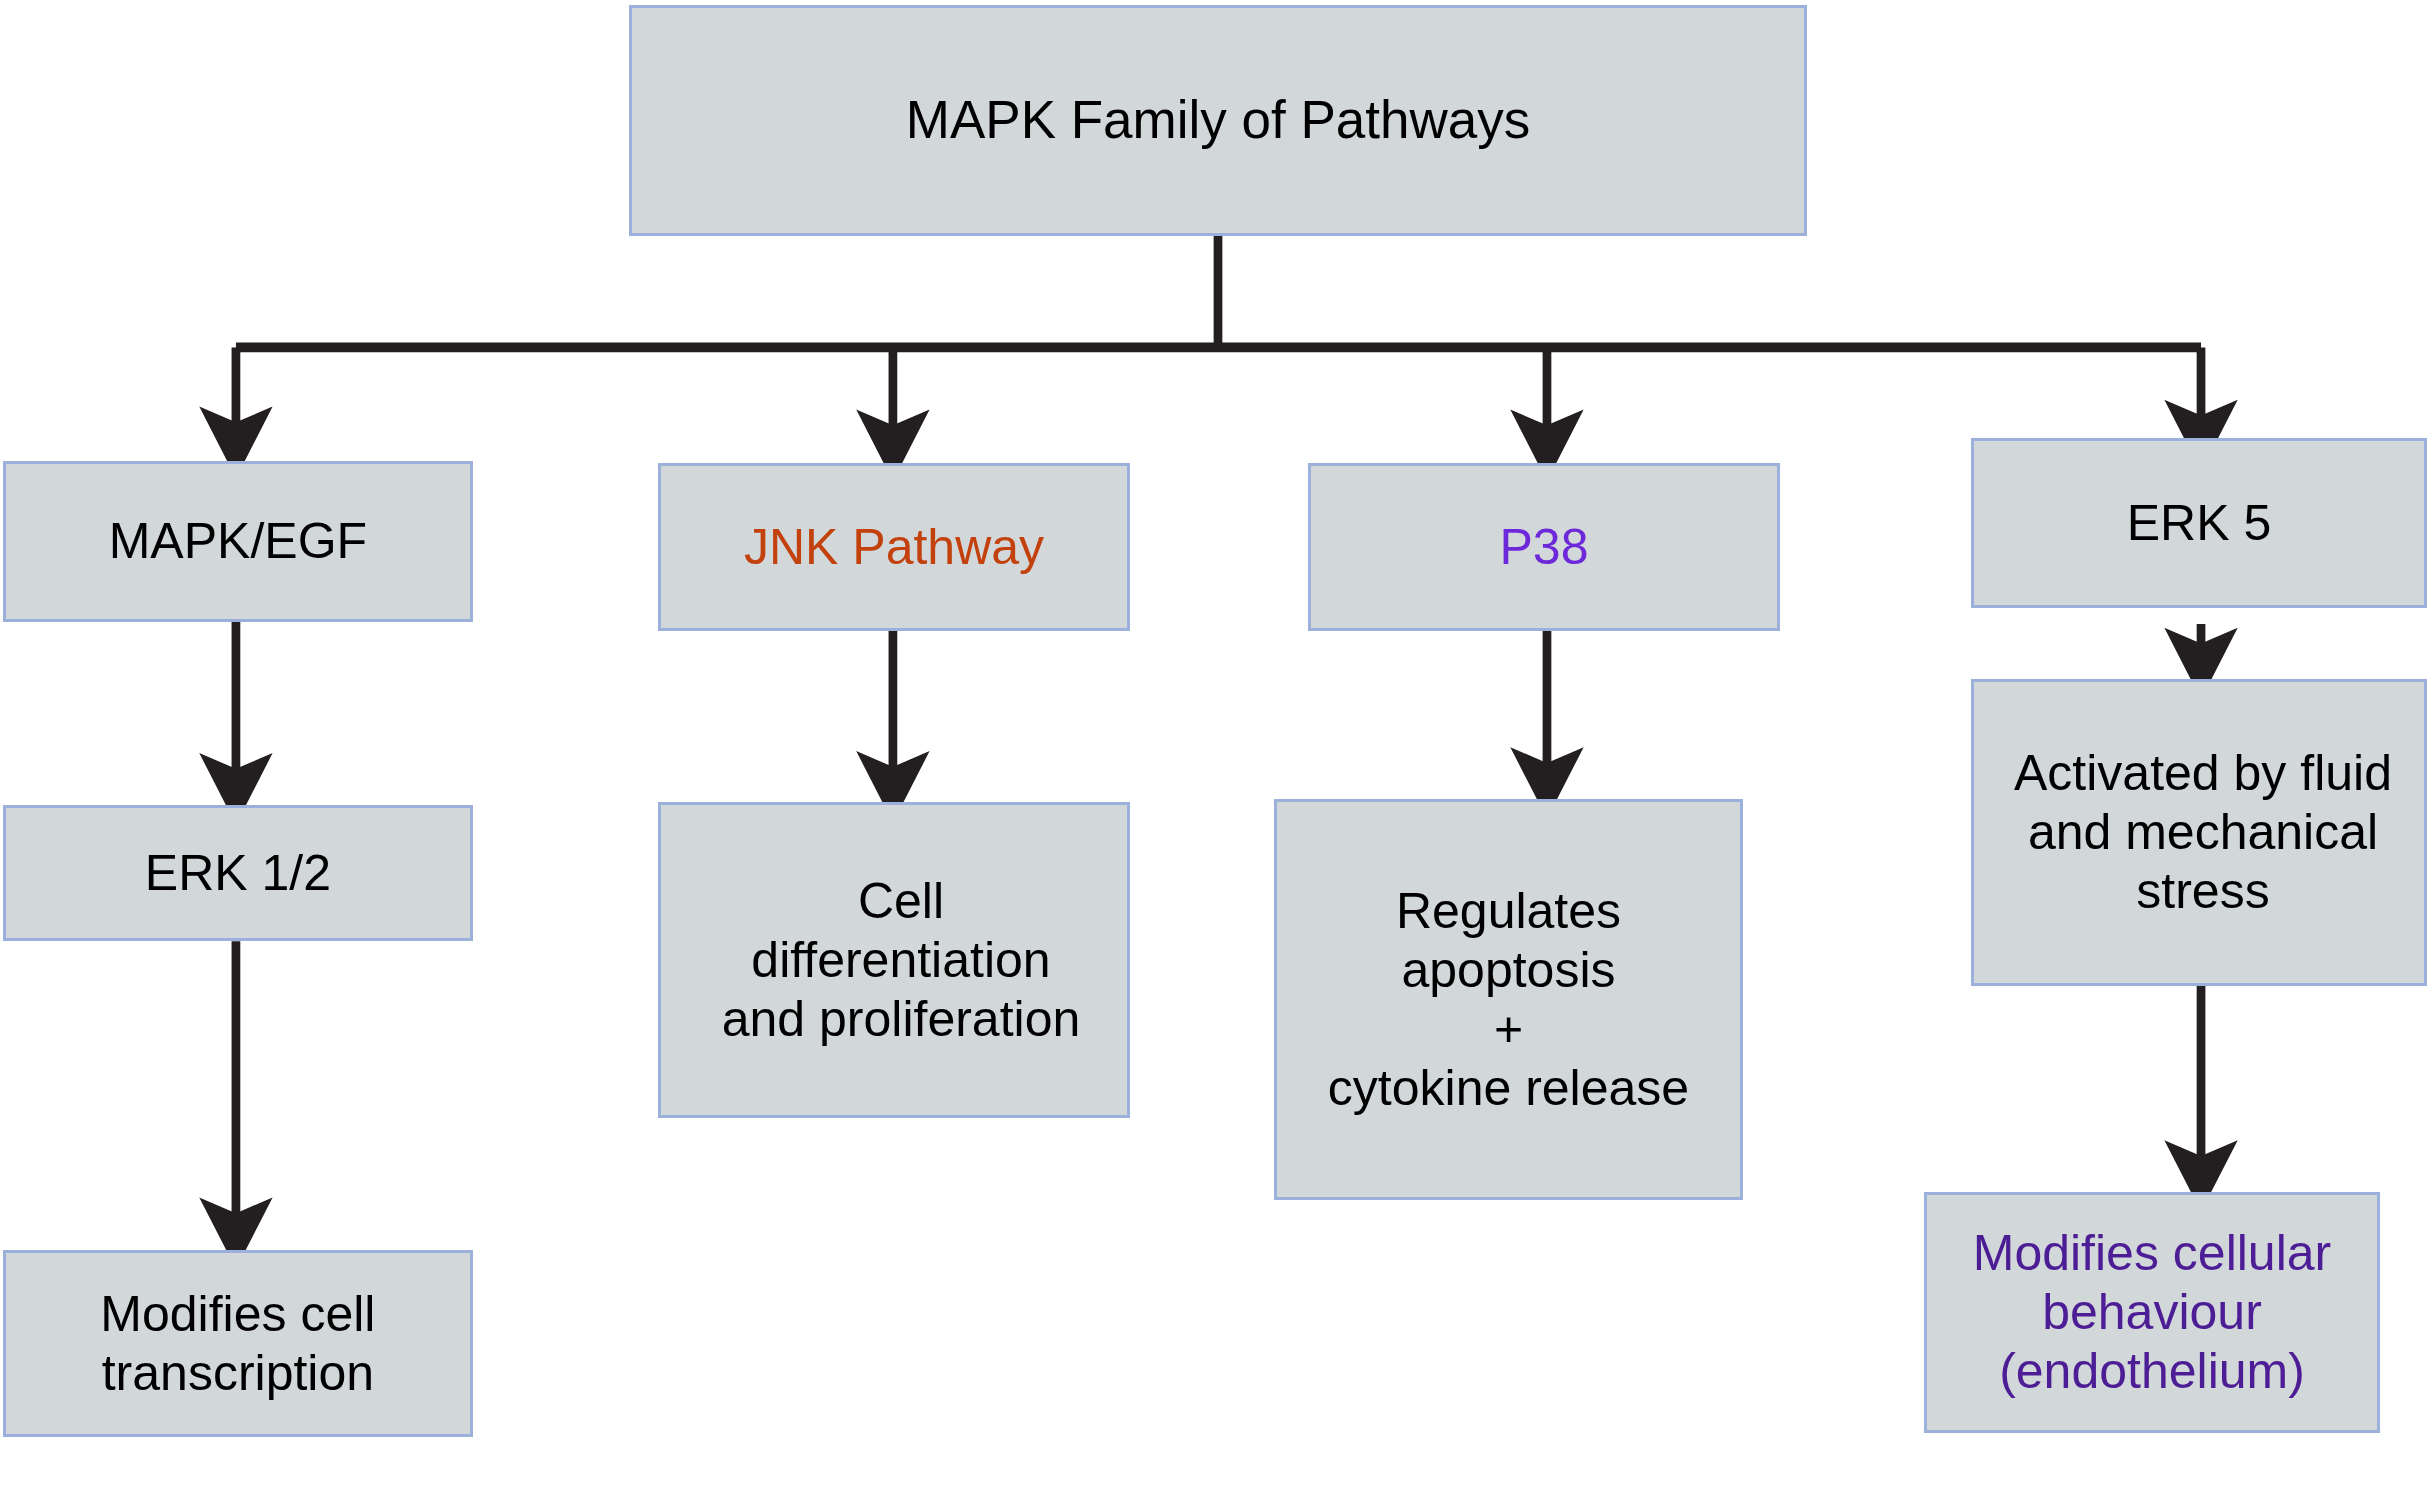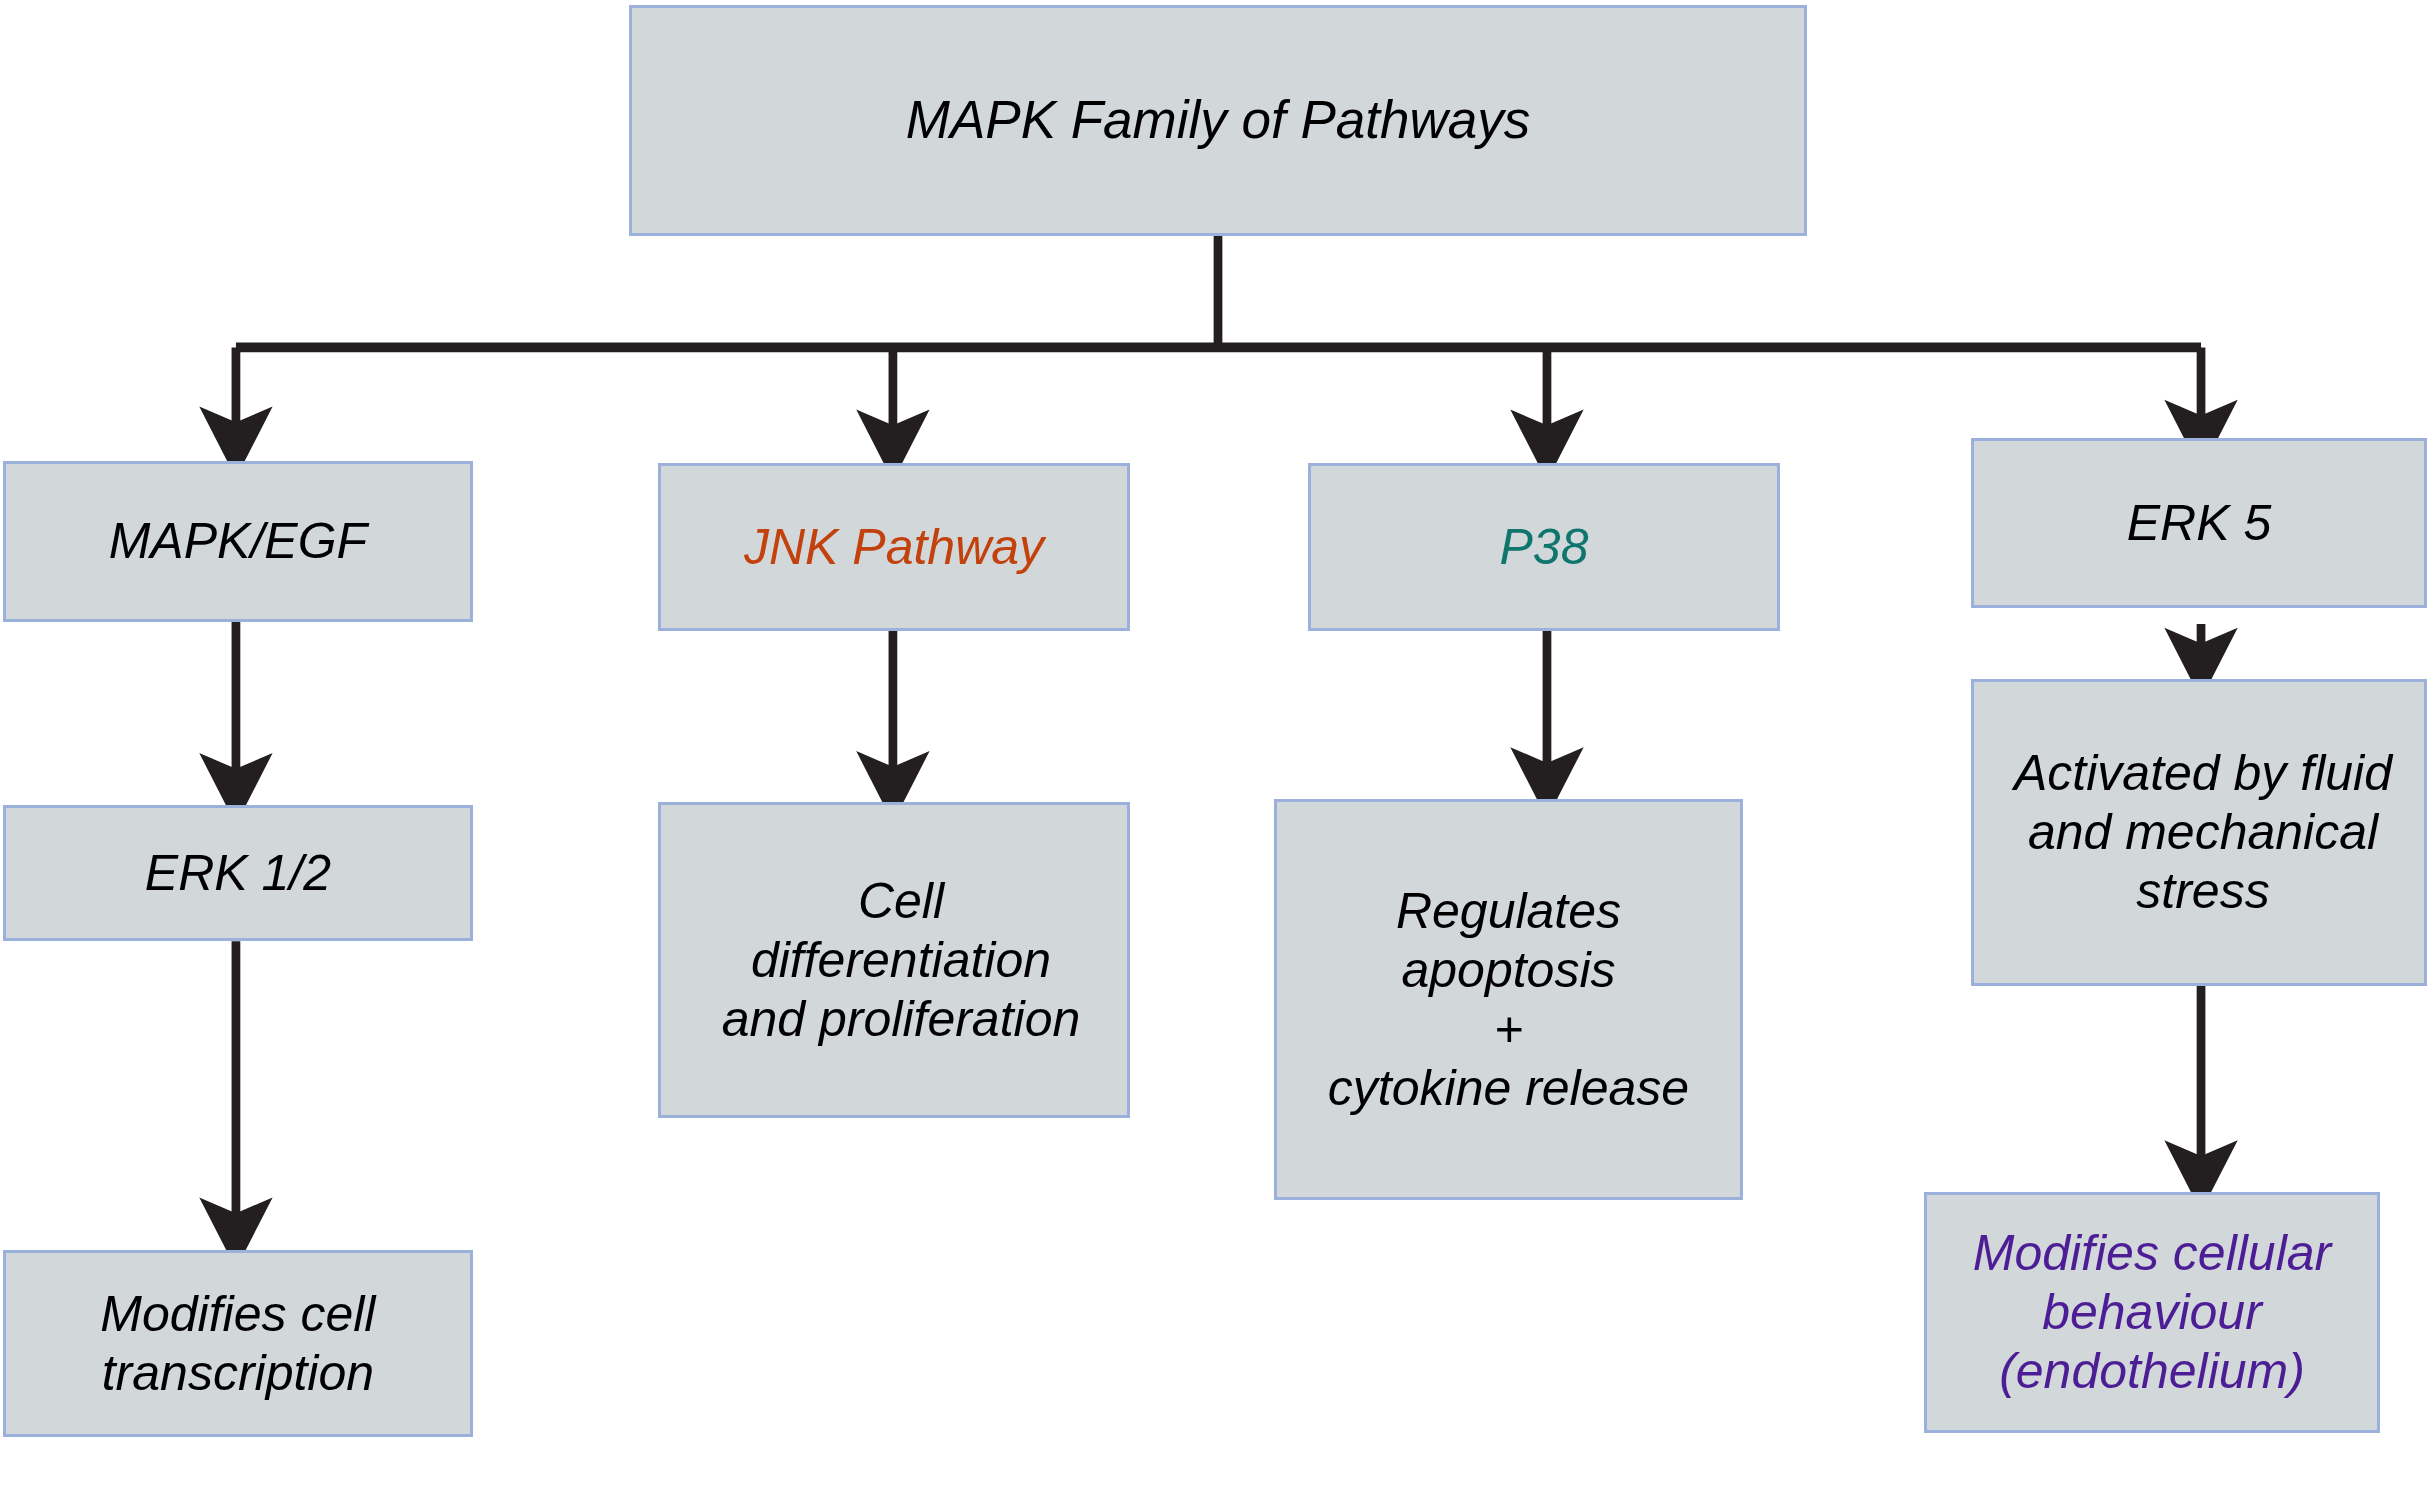--- a/index.html
+++ b/index.html
@@ -37,21 +37,20 @@
     line-height: 1.18;
     white-space: pre-line;
     z-index: 2;
   }
   .node-label {
     display: block;
     width: 100%;
     padding: 0 9.7px;
     box-sizing: border-box;
     white-space: pre-line;
-    font-style: italic;
   }
   .t-title   { font-size: 53px; }
   .t-node    { font-size: 50px; }
   .t-leaf    { font-size: 50px; }
 </style>
 </head>
 <body>
 
 <div id="canvas">
 
@@ -79,21 +78,21 @@
     <path d="M 1594 650 L 1594 806" stroke="#231f20" stroke-width="9" fill="none" marker-end="url(#arrowhead)"></path>
 
     <path d="M 2268 643 L 2268 683" stroke="#231f20" stroke-width="9" fill="none" marker-end="url(#arrowhead)"></path>
     <path d="M 2268 1016 L 2268 1211" stroke="#231f20" stroke-width="9" fill="none" marker-end="url(#arrowhead)"></path>
   </svg>
 
   <div id="nodes">
       <div class="node t-title" style="left: 629px; top: 4.9px; width: 1178px; height: 231px; background: rgb(210, 215, 218); border-color: rgb(156, 176, 220); color: rgb(0, 0, 0);"><span class="node-label">MAPK Family of Pathways</span></div>
       <div class="node t-node" style="left: 2.9px; top: 461px; width: 470px; height: 161px; background: rgb(210, 215, 218); border-color: rgb(156, 176, 220); color: rgb(0, 0, 0);"><span class="node-label">MAPK/EGF</span></div>
       <div class="node t-node" style="left: 658px; top: 463px; width: 472px; height: 168px; background: rgb(210, 215, 218); border-color: rgb(156, 176, 220); color: #c2410c;"><span class="node-label">JNK Pathway</span></div>
-      <div class="node t-node" style="left: 1308px; top: 463px; width: 472px; height: 168px; background: rgb(210, 215, 218); border-color: rgb(156, 176, 220); color: #0f766e;"><span class="node-label">P38</span></div>
+      <div class="node t-node" style="left: 1308px; top: 463px; width: 472px; height: 168px; background: rgb(210, 215, 218); border-color: rgb(156, 176, 220); color: #6d28d9;"><span class="node-label">P38</span></div>
       <div class="node t-node" style="left: 1971px; top: 438px; width: 456px; height: 170px; background: rgb(210, 215, 218); border-color: rgb(156, 176, 220); color: rgb(0, 0, 0);"><span class="node-label">ERK 5</span></div>
       <div class="node t-node" style="left: 2.9px; top: 805px; width: 470px; height: 136px; background: rgb(210, 215, 218); border-color: rgb(156, 176, 220); color: rgb(0, 0, 0);"><span class="node-label">ERK 1/2</span></div>
       <div class="node t-leaf" style="left: 658px; top: 802px; width: 472px; height: 316px; background: rgb(210, 215, 218); border-color: rgb(156, 176, 220); color: rgb(0, 0, 0); padding-left: 14px;"><span class="node-label">Cell
 differentiation
 and proliferation</span></div>
       <div class="node t-leaf" style="left: 1274px; top: 799px; width: 469px; height: 401px; background: rgb(210, 215, 218); border-color: rgb(156, 176, 220); color: rgb(0, 0, 0);"><span class="node-label">Regulates
 apoptosis
 +
 cytokine release</span></div>
       <div class="node t-leaf" style="left: 1971px; top: 679px; width: 456px; height: 307px; background: rgb(210, 215, 218); border-color: rgb(156, 176, 220); color: rgb(0, 0, 0); padding-left: 8px;"><span class="node-label">Activated by fluid

